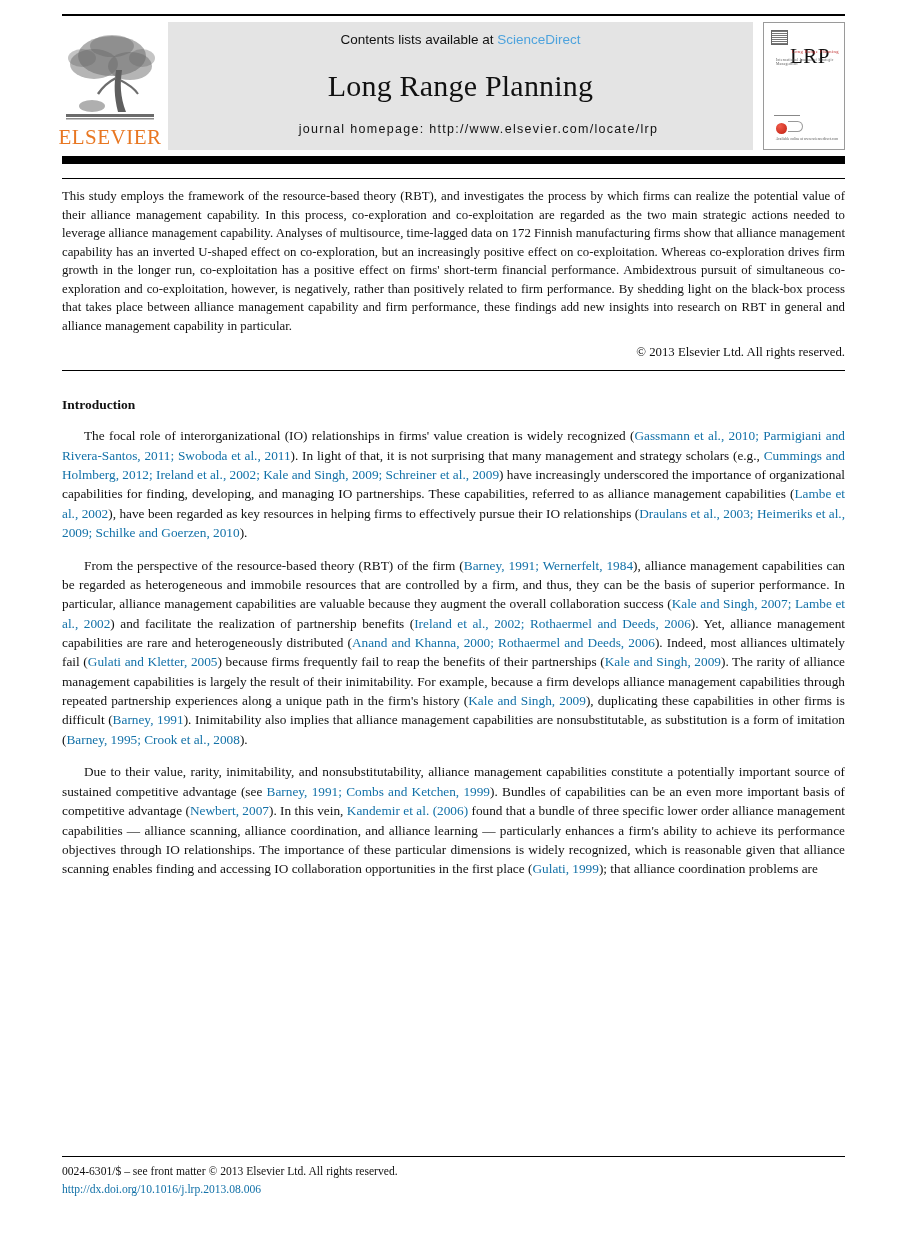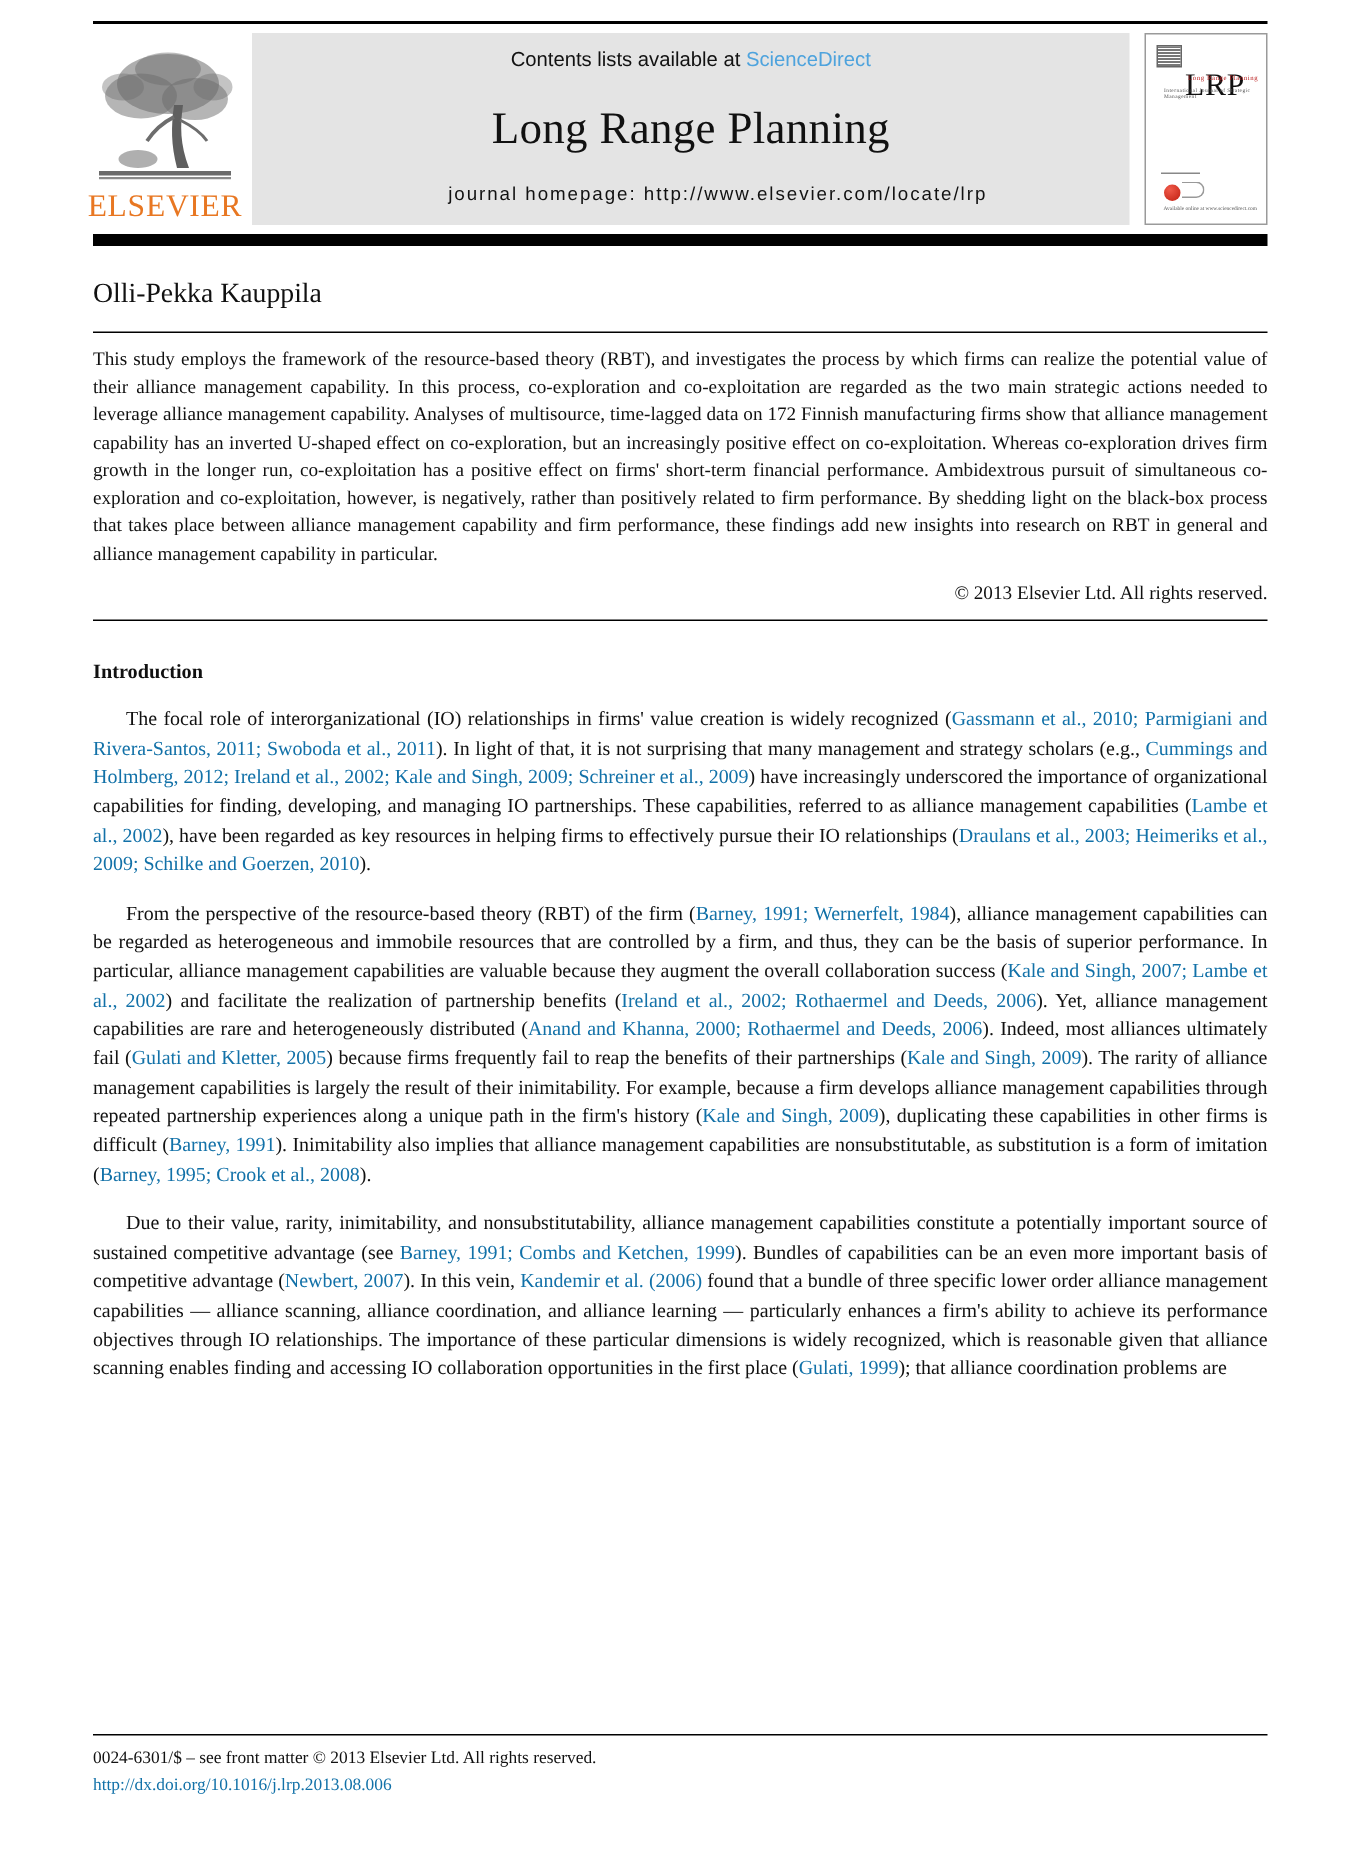--- a/index.html
+++ b/index.html
@@ -342,21 +342,20 @@
       <div class="cover-dot"></div>
       <div class="cover-dot-tail"></div>
       <div class="cover-foot">Available online at
 www.sciencedirect.com</div>
     </div>
   </div>
 
   <div class="masthead-rule"></div>
 
 
-  <div class="author">Olli-Pekka Kauppila</div>
 
   <div class="abstract-rule"></div>
   <div class="abstract">This study employs the framework of the resource-based theory (RBT), and investigates the process by which firms can realize the potential value of their alliance management capability. In this process, co-exploration and co-exploitation are regarded as the two main strategic actions needed to leverage alliance management capability. Analyses of multisource, time-lagged data on 172 Finnish manufacturing firms show that alliance management capability has an inverted U-shaped effect on co-exploration, but an increasingly positive effect on co-exploitation. Whereas co-exploration drives firm growth in the longer run, co-exploitation has a positive effect on firms' short-term financial performance. Ambidextrous pursuit of simultaneous co-exploration and co-exploitation, however, is negatively, rather than positively related to firm performance. By shedding light on the black-box process that takes place between alliance management capability and firm performance, these findings add new insights into research on RBT in general and alliance management capability in particular.</div>
   <div class="copyright">© 2013 Elsevier Ltd. All rights reserved.</div>
   <div class="abstract-rule-bottom"></div>
 
   <div class="section-heading">Introduction</div>
 
   <div id="intro-body">
       <p class="body-par"><span>The focal role of interorganizational (IO) relationships in firms' value creation is widely recognized (</span><span class="cite">Gassmann et al., 2010; Parmigiani and Rivera-Santos, 2011; Swoboda et al., 2011</span><span>). In light of that, it is not surprising that many management and strategy scholars (e.g., </span><span class="cite">Cummings and Holmberg, 2012; Ireland et al., 2002; Kale and Singh, 2009; Schreiner et al., 2009</span><span>) have increasingly underscored the importance of organizational capabilities for finding, developing, and managing IO partnerships. These capabilities, referred to as alliance management capabilities (</span><span class="cite">Lambe et al., 2002</span><span>), have been regarded as key resources in helping firms to effectively pursue their IO relationships (</span><span class="cite">Draulans et al., 2003; Heimeriks et al., 2009; Schilke and Goerzen, 2010</span><span>).</span></p>

